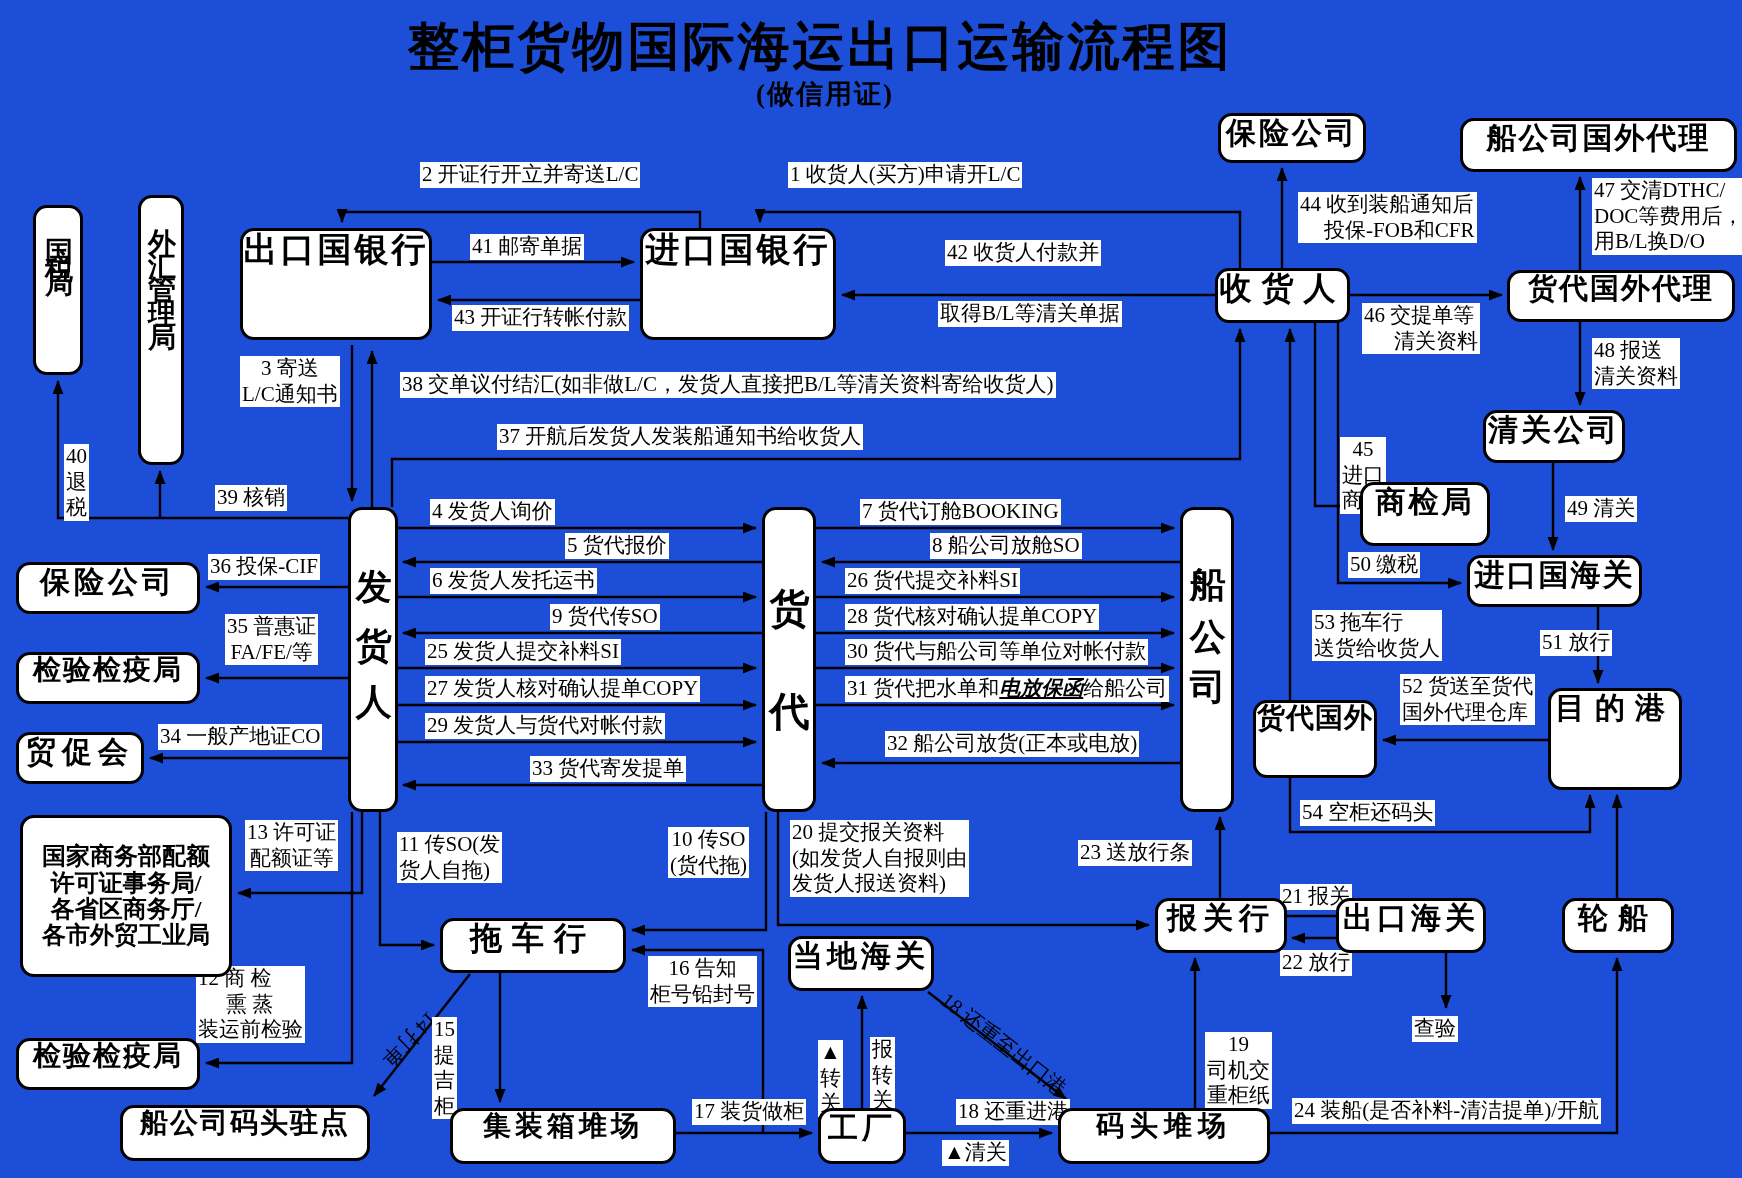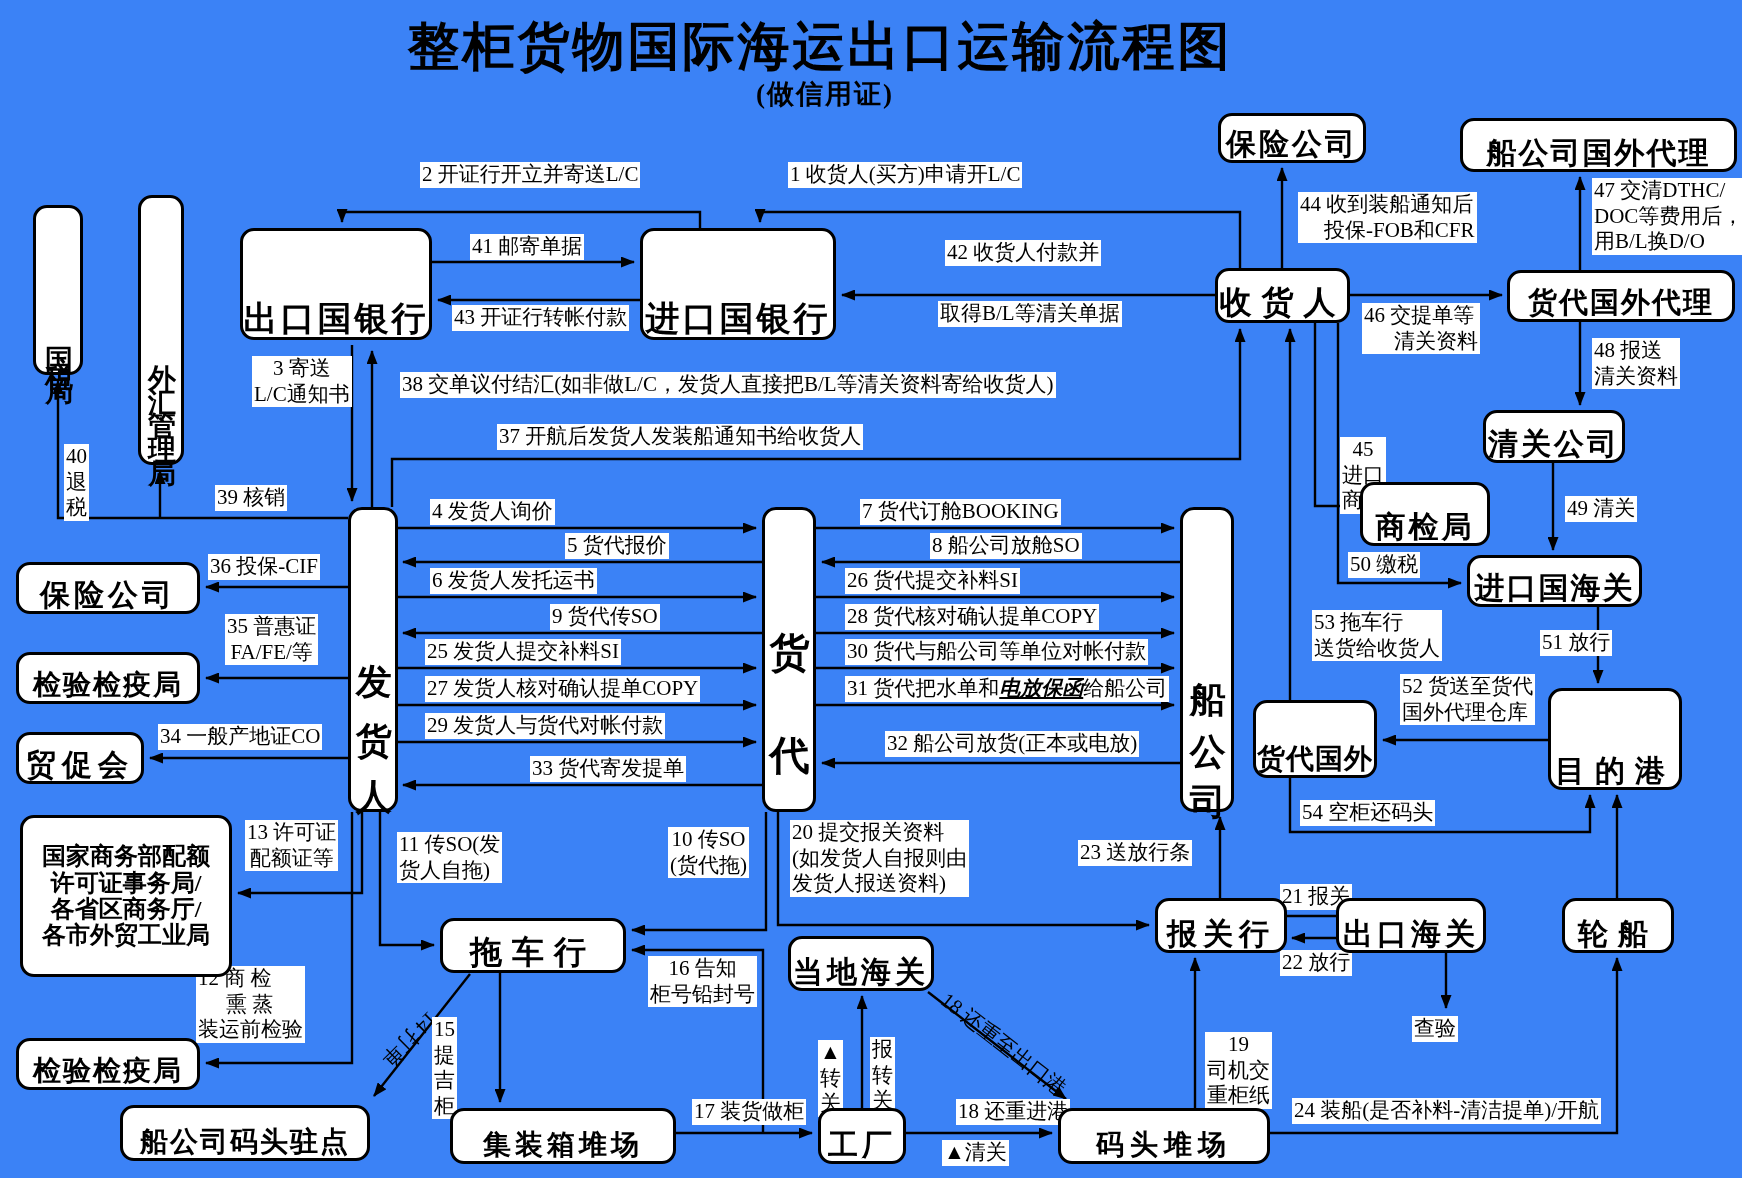--- a/index.html
+++ b/index.html
@@ -1,23 +1,23 @@
 <!DOCTYPE html>
 <html><head>
 <meta charset="utf-8">
 <style>
   html,body{margin:0;padding:0;background:#fff;}
-  .stage{position:relative;width:1742px;height:1178px;background:#3b82f6;overflow:hidden;
+  .stage{position:relative;width:1742px;height:1178px;background:#1d4ed8;overflow:hidden;
          font-family:"Liberation Serif", serif;color:#000;}
   .title{position:absolute;left:0;top:12px;width:1640px;text-align:center;
          font-size:52px;font-weight:900;letter-spacing:3px;}
   .subtitle{position:absolute;left:0;top:76px;width:1650px;text-align:center;
          font-size:27px;font-weight:900;letter-spacing:2px;}
   svg.wires{position:absolute;left:0;top:0;z-index:1;}
-  .node{position:absolute;z-index:3;display:flex;align-items:flex-end;justify-content:center;
+  .node{position:absolute;z-index:3;display:flex;align-items:flex-start;justify-content:center;
         border:3px solid #000;border-radius:14px;background:#fff;font-weight:900;
         text-align:center;line-height:1.1;box-sizing:border-box;}
   .vnode span{writing-mode:vertical-rl;display:block;}
   .mlnode{flex-direction:column;align-items:flex-start;justify-content:center;padding:4px 8px;}
   .mlnode div{width:100%;text-align:center;}
   .lbl{position:absolute;z-index:2;font-size:21px;line-height:1.22;white-space:nowrap;
        background:#fff;padding:0 2px;}
   .vstack{text-align:center;margin-top:32px;}
   .vstack div{text-align:center;}
   .rot{background:transparent;}
@@ -239,21 +239,21 @@
     <div>52 货送至货代</div>
     <div>国外代理仓库</div>
   </div>
   <div class="lbl" style="left:1300px;top:800px">54 空柜还码头</div>
 
   <div class="lbl vstack" style="left:64px;top:412px">
     <div>40</div>
     <div>退</div>
     <div>税</div>
   </div>
-  <div class="lbl" style="left:252px;top:356px;text-align:center">
+  <div class="lbl" style="left:240px;top:356px;text-align:center">
     <div>3 寄送</div>
     <div>L/C通知书</div>
   </div>
   <div class="lbl" style="left:400px;top:372px">38 交单议付结汇(如非做L/C，发货人直接把B/L等清关资料寄给收货人)</div>
   <div class="lbl" style="left:215px;top:485px">39 核销</div>
   <div class="lbl" style="left:497px;top:424px">37 开航后发货人发装船通知书给收货人</div>
 
   <div class="lbl" style="left:430px;top:499px">4 发货人询价</div>
   <div class="lbl" style="left:565px;top:533px">5 货代报价</div>
   <div class="lbl" style="left:430px;top:568px">6 发货人发托运书</div>

